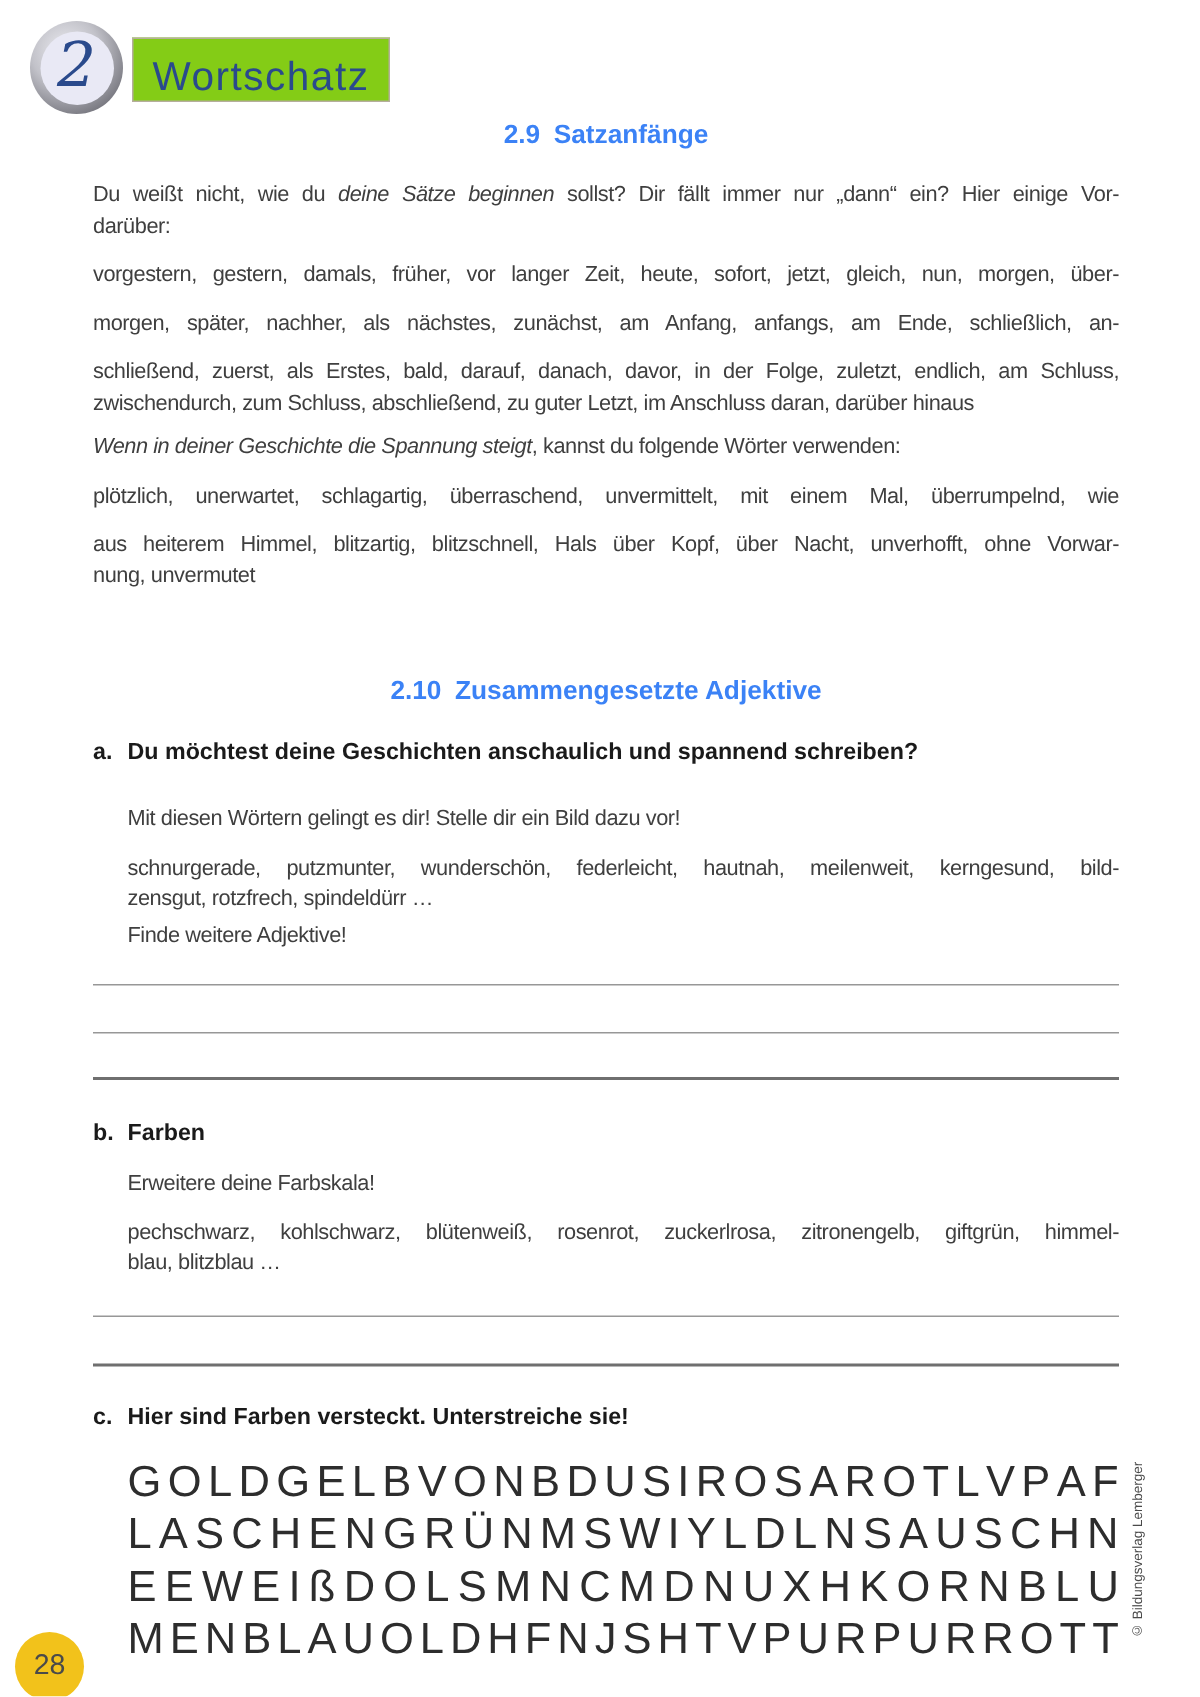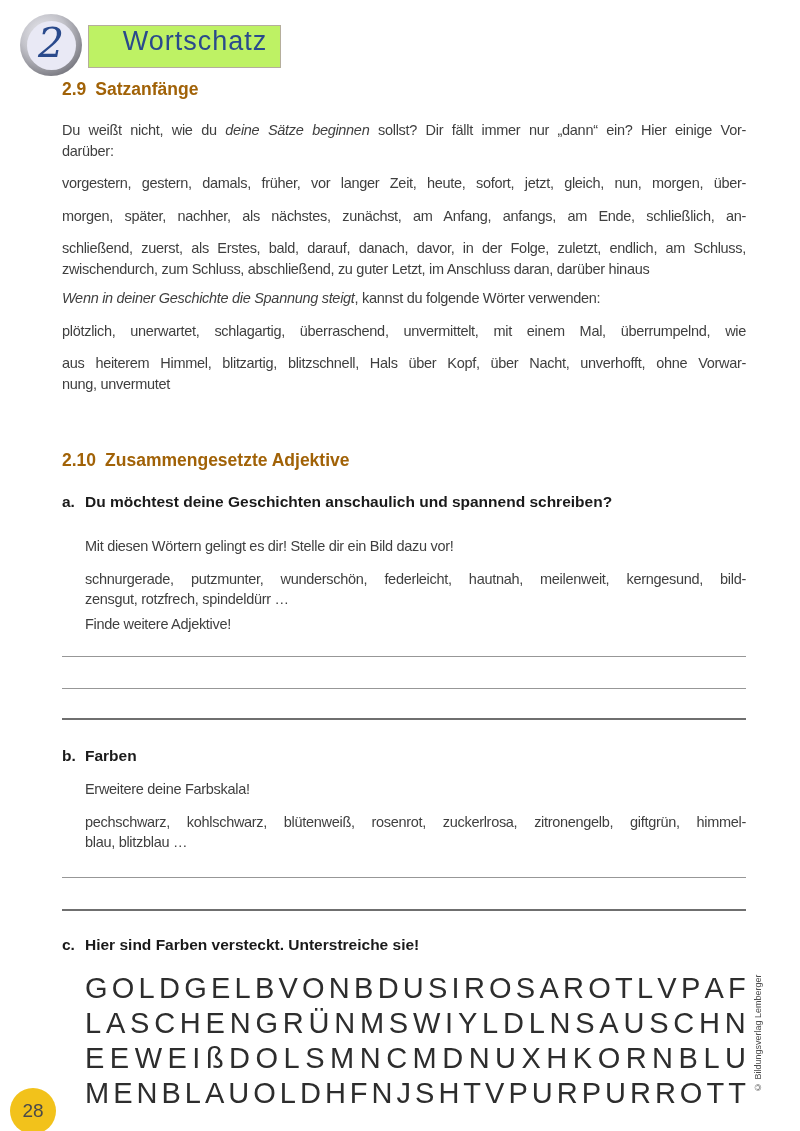--- a/index.html
+++ b/index.html
@@ -8,26 +8,26 @@
 
   
   .badge{position:absolute;left:20px;top:14px;width:62px;height:62px;border-radius:50%;
          background:radial-gradient(circle at 38% 32%, #ececf1 0%, #c2c2c9 40%, #75757d 80%, #4d4d55 100%);
          display:flex;align-items:center;justify-content:center;}
   .badge-inner{width:49px;height:49px;border-radius:50%;background:#e9e9f5;
                display:flex;align-items:center;justify-content:center;}
   .badge-num{font-family:"DejaVu Serif",serif;font-style:italic;font-size:41px;line-height:1;
              color:#2a4a8c;transform:translateY(-2px);}
   .title-box{position:absolute;left:88px;top:25px;width:170px;height:41px;border:1px solid #b5ae9c;
-             background:#bef264;display:flex;align-items:flex-start;justify-content:center;
-             font-size:27px;letter-spacing:1px;color:#2a4a8c;padding-left:21px;}
+             background:#84cc16;display:flex;align-items:flex-end;justify-content:center;
+             font-size:27px;letter-spacing:1px;color:#2a4a8c;}
 
   
   .content{position:absolute;left:62px;top:0;width:684px;}
-  .sec-head{display:flex;gap:9px;font-size:17.5px;line-height:22px;font-weight:bold;color:#a16207;}
+  .sec-head{display:flex;gap:9px;font-size:17.5px;line-height:22px;font-weight:bold;color:#3b82f6;justify-content:center;}
   .para{font-size:14.5px;line-height:20.5px;letter-spacing:-0.3px;color:#3f3f3f;}
   .pline.just{text-align:justify;text-align-last:justify;margin-top:12px;}
   .pline em{font-style:italic;}
   .sub-head{display:flex;font-size:15.5px;line-height:21px;font-weight:bold;color:#1a1a1a;}
   .sub-label{width:23px;flex:none;}
   .indent{padding-left:23px;}
   .wline{height:0;border-top:1px solid #979797;}
   .wline.thick{border-top:2px solid #6f6f6f;}
   .grid{padding-left:23px;}
   .grow{display:flex;justify-content:space-between;font-size:29px;line-height:35px;color:#2d2d2d;}

